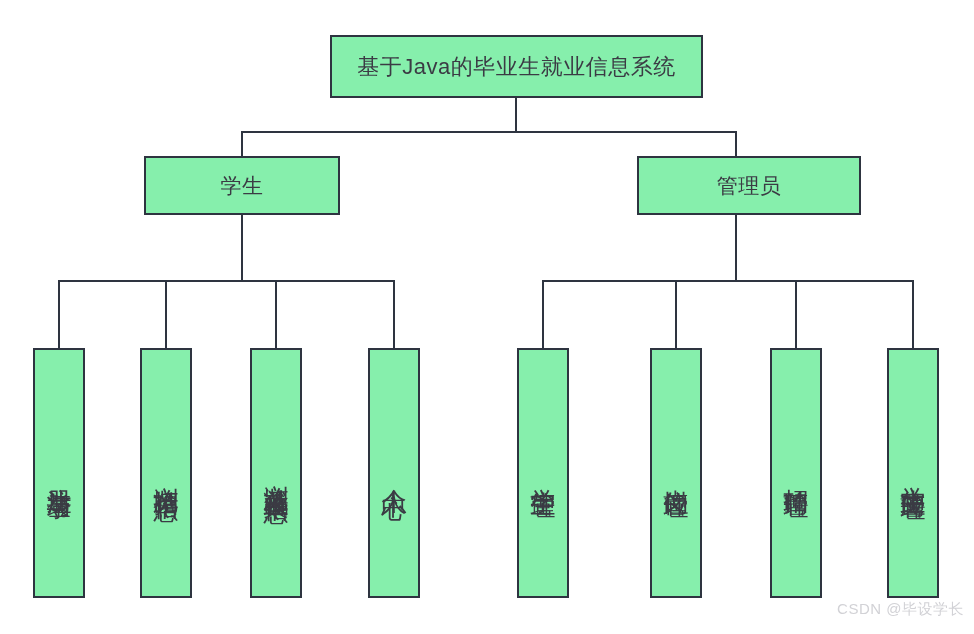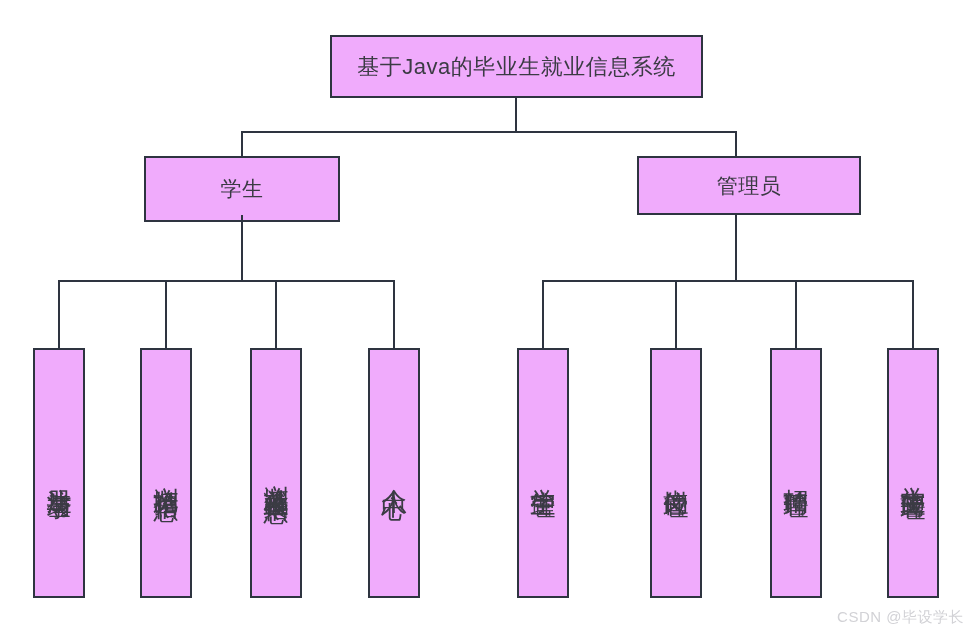--- a/index.html
+++ b/index.html
@@ -15,21 +15,21 @@
     position: relative;
     width: 974px;
     height: 634px;
     background: #ffffff;
     overflow: hidden;
   }
   .box {
     position: absolute;
     box-sizing: border-box;
     border: 2px solid #2e3440;
-    background: #f0abfc;
+    background: #86efac;
     display: flex;
     align-items: center;
     justify-content: center;
     color: #3b3b44;
   }
   .box-h {
     font-size: 21px;
     letter-spacing: 0.5px;
     white-space: nowrap;
   }
@@ -46,21 +46,21 @@
   }
   .line {
     position: absolute;
     background: #2e3440;
   }
   .line-v { width: 2px; }
   .line-h { height: 2px; }
   .watermark {
     position: absolute;
     right: 10px;
-    bottom: 7px;
+    bottom: 15px;
     font-size: 15px;
     color: #d2d2d6;
     letter-spacing: 0.5px;
     white-space: nowrap;
     user-select: none;
     margin-left: 26px;
   }
 </style>
 </head>
 <body>
@@ -69,21 +69,21 @@
 
   <div class="box box-h box-root" style="left:330px; top:35px; width:373px; height:63px;">基于Java的毕业生就业信息系统</div>
 
   <div class="line line-v" style="left:515px; top:98px; width:2px; height:34px;"></div>
 
   <div class="line line-h" style="left:242px; top:131px; width:494px; height:2px;"></div>
 
   <div class="line line-v" style="left:241px; top:131px; width:2px; height:26px;"></div>
   <div class="line line-v" style="left:735px; top:131px; width:2px; height:26px;"></div>
 
-  <div class="box box-h" style="left:144px; top:156px; width:196px; height:66px;">学生</div>
+  <div class="box box-h" style="left:144px; top:156px; width:196px; height:59px;">学生</div>
   <div class="box box-h" style="left:637px; top:156px; width:224px; height:59px;">管理员</div>
 
   <div class="line line-v" style="left:241px; top:215px; width:2px; height:66px;"></div>
   <div class="line line-h" style="left:59px; top:280px; width:336px; height:2px;"></div>
   <div class="line line-v" style="left:58px; top:280px; width:2px; height:68px;"></div>
   <div class="line line-v" style="left:165px; top:280px; width:2px; height:68px;"></div>
   <div class="line line-v" style="left:275px; top:280px; width:2px; height:68px;"></div>
   <div class="line line-v" style="left:393px; top:280px; width:2px; height:68px;"></div>
 
   <div class="line line-v" style="left:735px; top:215px; width:2px; height:66px;"></div>

